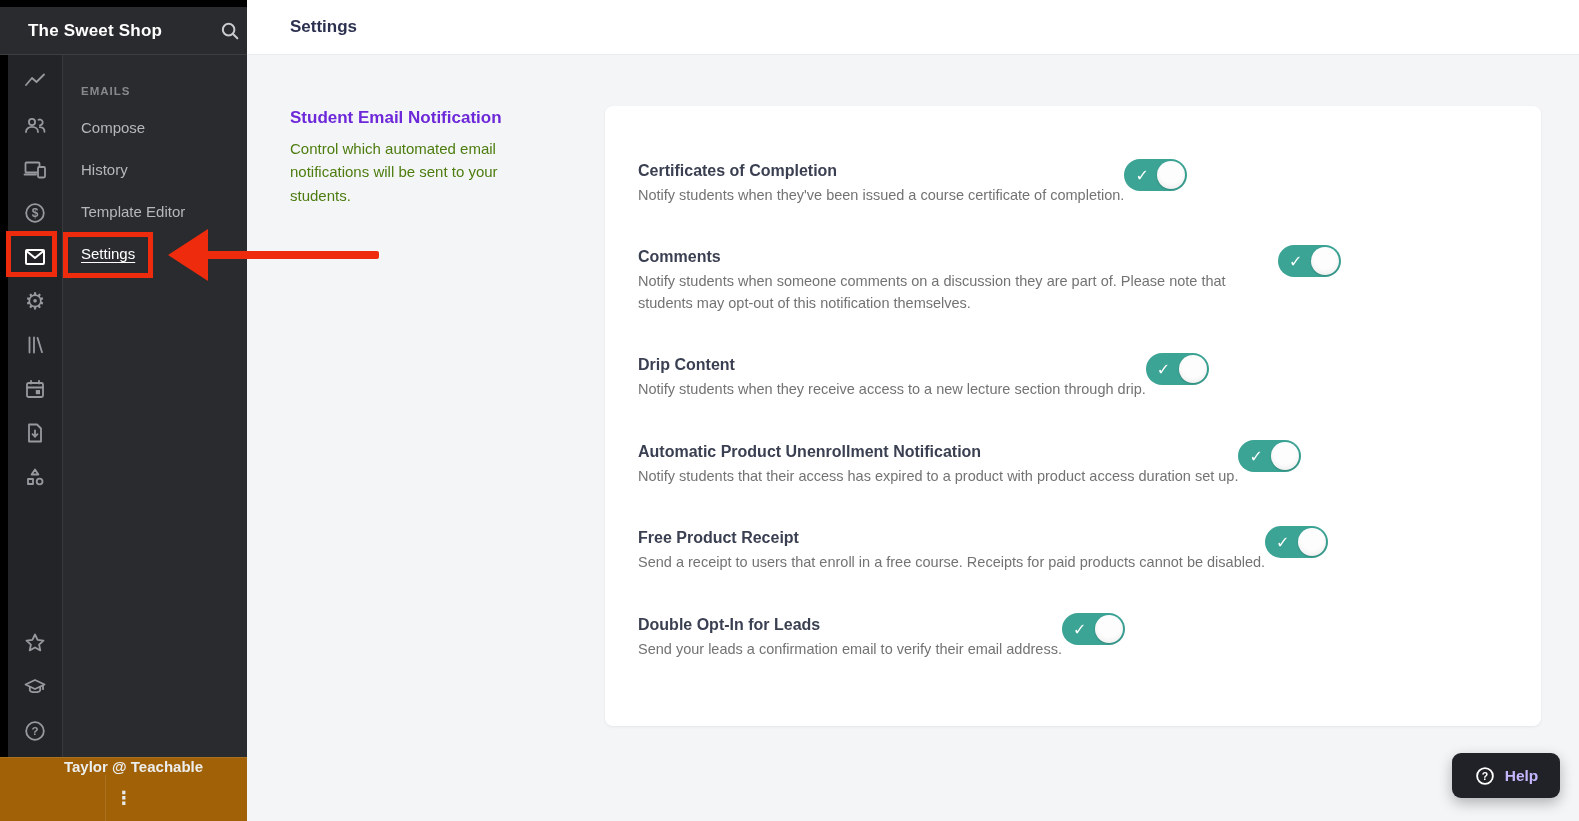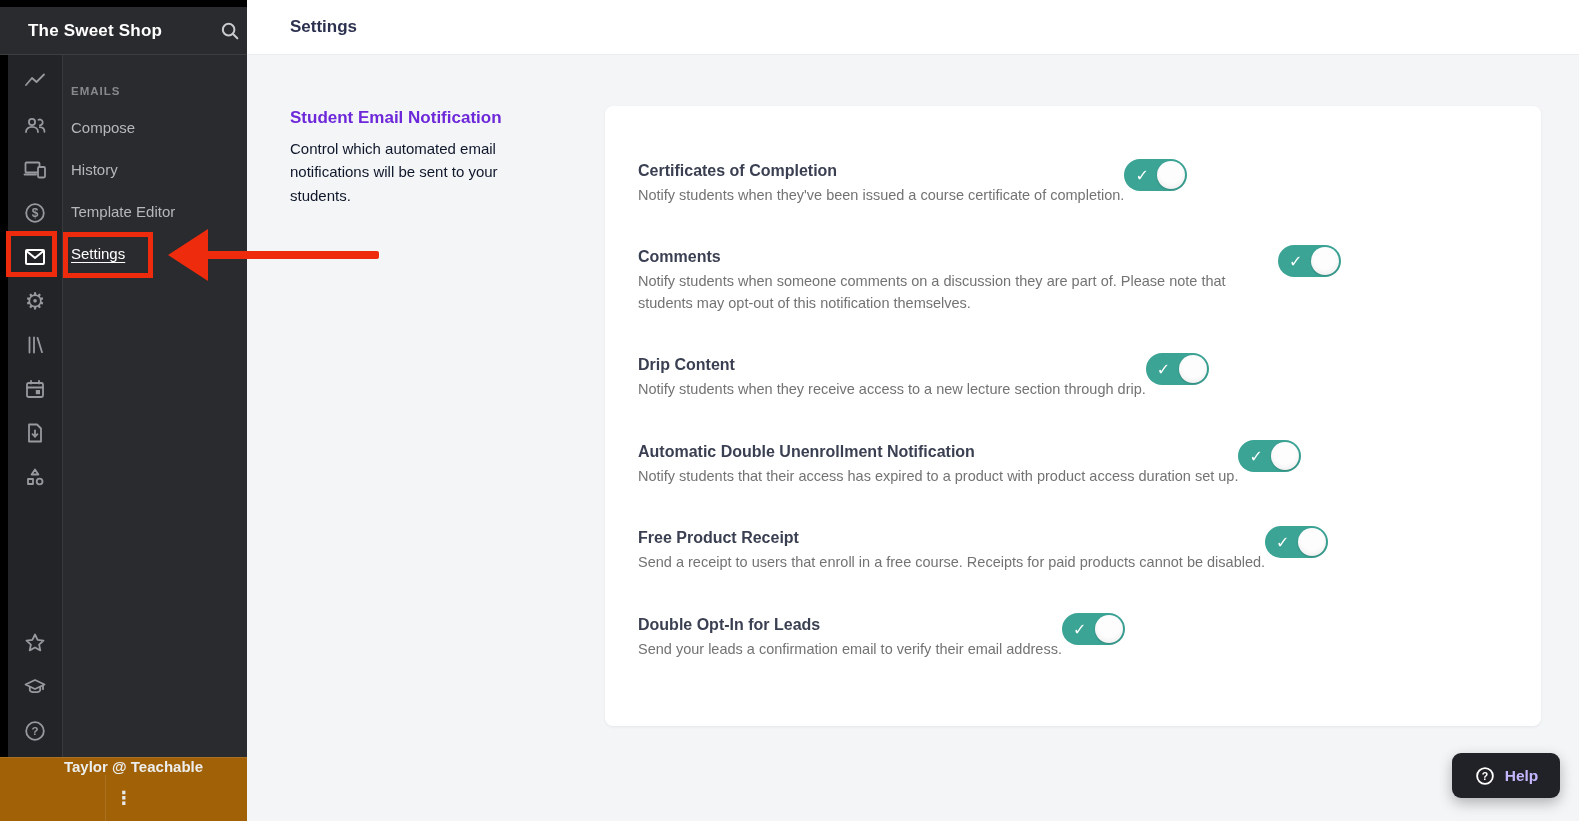--- a/index.html
+++ b/index.html
@@ -19,40 +19,40 @@
           display:flex; flex-direction:column; align-items:center; padding-top:14px; gap:20px; }
   .rail-icon { width:24px; height:24px; display:flex; align-items:center; justify-content:center; cursor:pointer; }
   .rail-bottom { position:absolute; left:8px; bottom:78px; width:54px;
                  display:flex; flex-direction:column; align-items:center; gap:20px; }
   svg.ic { stroke:#97999e; fill:none; stroke-width:1.8; stroke-linecap:round; stroke-linejoin:round; }
   svg.ic text { fill:#97999e; stroke:none; font-weight:700; }
   .rail-icon.active svg.ic { stroke:#fff; }
   .glyph { color:#97999e; font-size:23px; line-height:1; }
 
   .submenu { position:absolute; left:62px; top:55px; width:185px; height:712px; background:#2a2b2e;
-             border-left:1px solid rgba(255,255,255,0.07); padding:30px 0 0 8px; }
+             border-left:1px solid rgba(255,255,255,0.07); padding:30px 0 0 18px; }
   .submenu-label { color:#87898d; font-size:11.5px; font-weight:700; letter-spacing:1px; margin-bottom:22px; }
   .nav-item { color:#b5b7ba; font-size:15px; margin-bottom:25px; cursor:pointer; width:fit-content; }
   .nav-item.active { color:#fff; text-decoration:underline; text-underline-offset:3px; }
 
   .user-bar { position:absolute; left:0; bottom:0; width:247px; height:64px; background:#a16207;
               border-top:1px solid rgba(255,255,255,0.10); display:flex; align-items:center;flex-direction:column; }
   .user-label { color:#eceded; font-size:15px; font-weight:600; padding-left:20px; flex:1; }
   .user-menu { width:37px; height:54px; border-left:1px solid rgba(255,255,255,0.10);
                display:flex; align-items:center; justify-content:center; cursor:pointer; }
   .dots { color:#e8e9ea; font-size:18px; font-weight:700; letter-spacing:0; line-height:.9; }
 
   
   .main-header { position:absolute; left:247px; top:0; width:1332px; height:55px; background:#fff;
                  border-bottom:1px solid #ebedef; display:flex; align-items:center; padding-left:43px; }
   .page-title { color:#2c3150; font-size:17px; font-weight:700; }
 
   .section-info { position:absolute; left:290px; top:108px; width:240px; }
   .section-title { color:#6d28d9; font-size:17px; font-weight:700; margin-bottom:9px; }
-  .section-desc { color:#0f172a; font-size:15px; line-height:1.55; }
+  .section-desc { color:#4d7c0f; font-size:15px; line-height:1.55; }
 
   .card { position:absolute; left:605px; top:106px; width:936px; height:620px; background:#fff;
           border-radius:8px; box-shadow:0 1px 3px rgba(40,45,60,0.07); padding:56px 46px 0 33px; }
   .setting-row { display:flex; align-items:flex-start; margin-bottom:42px; }
   .setting-info { max-width:640px; }
   .setting-title { color:#3a3f51; font-size:16px; font-weight:700; margin-bottom:5px; }
   .setting-desc { color:#737373; font-size:14.5px; line-height:1.48; }
 
   .toggle { position:relative; width:63px; height:32px; border-radius:16px; background:#3ba495;
             flex:0 0 auto; margin-top:-3px; cursor:pointer; }
@@ -235,21 +235,21 @@
             <div class="setting-title">Drip Content</div>
             <div class="setting-desc">Notify students when they receive access to a new lecture section through drip.</div>
           </div>
           <div class="toggle on">
             <span class="tg-check">✓</span>
             <span class="tg-knob"></span>
           </div>
         </div>
         <div class="setting-row">
           <div class="setting-info">
-            <div class="setting-title">Automatic Double Unenrollment Notification</div>
+            <div class="setting-title">Automatic Product Unenrollment Notification</div>
             <div class="setting-desc">Notify students that their access has expired to a product with product access duration set up.</div>
           </div>
           <div class="toggle on">
             <span class="tg-check">✓</span>
             <span class="tg-knob"></span>
           </div>
         </div>
         <div class="setting-row">
           <div class="setting-info">
             <div class="setting-title">Free Product Receipt</div>

